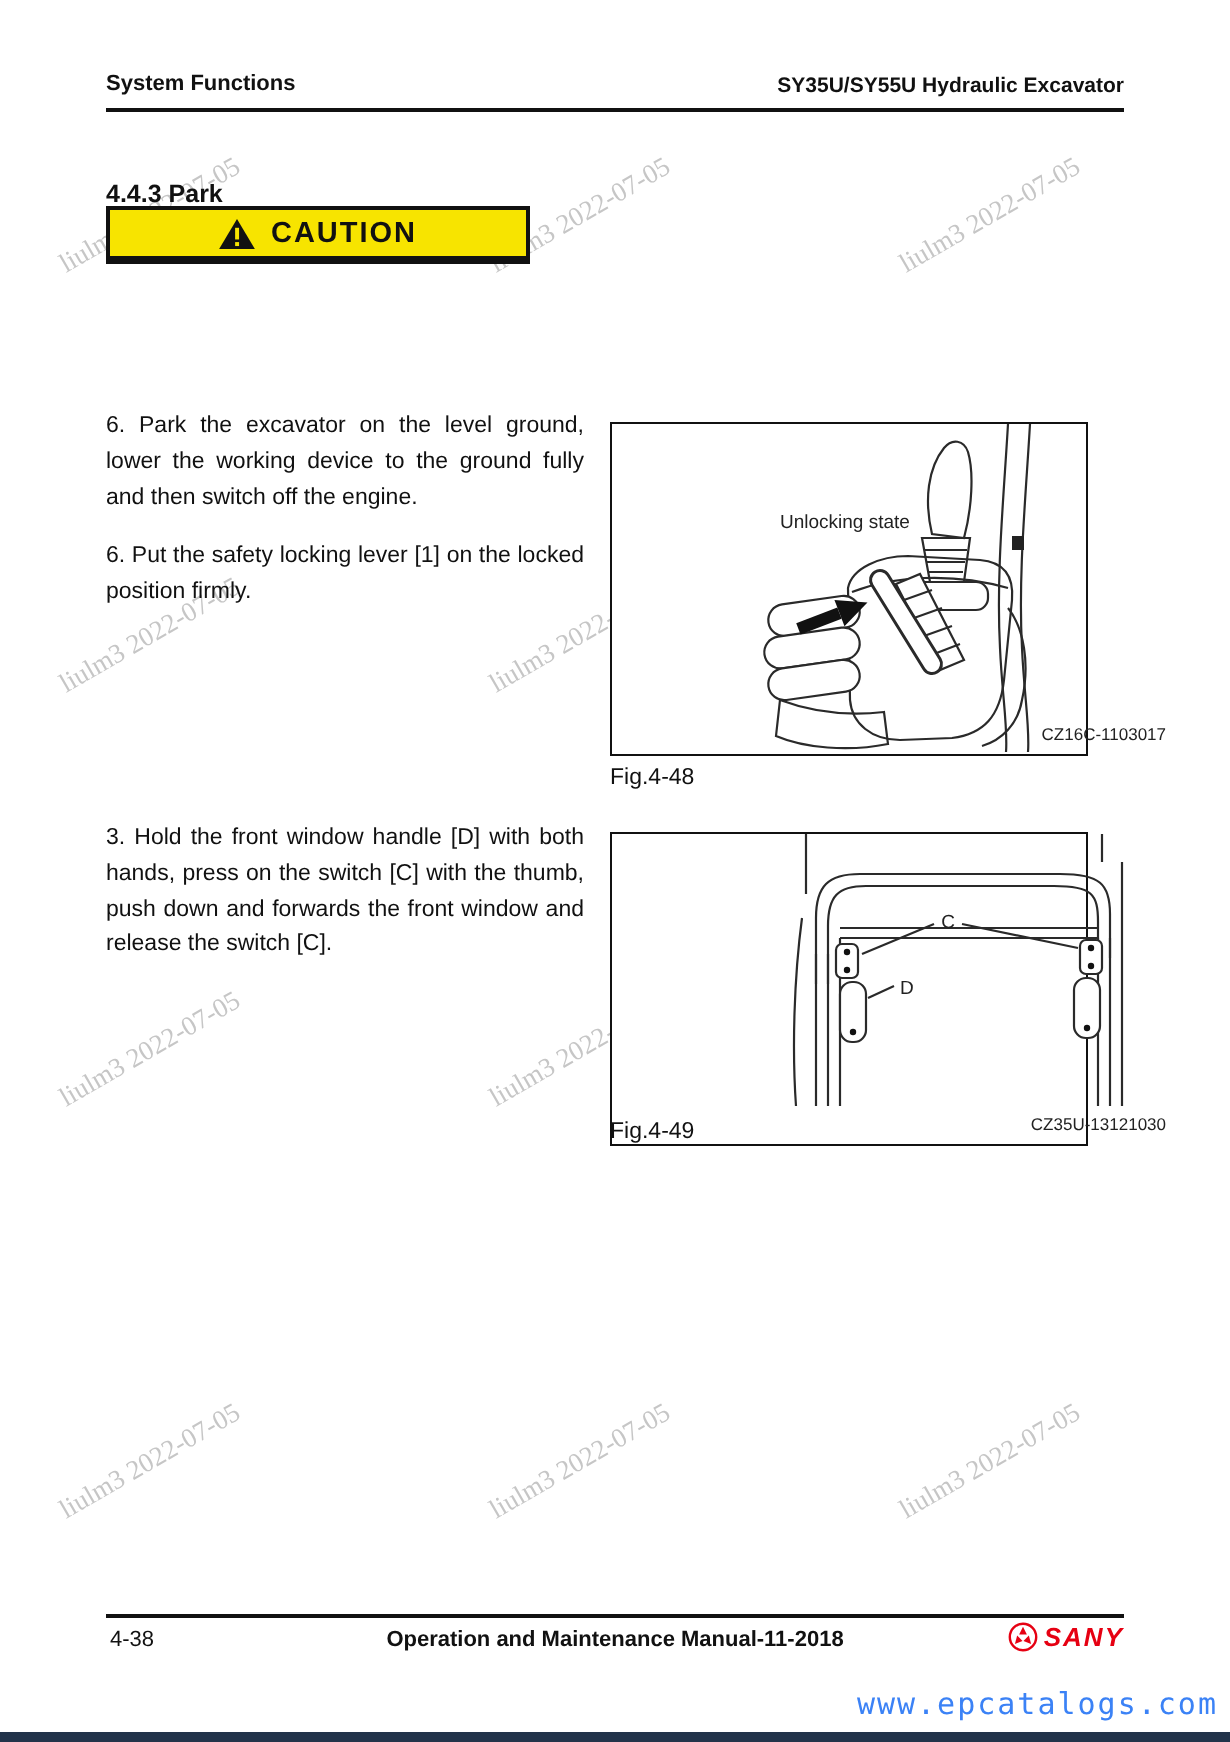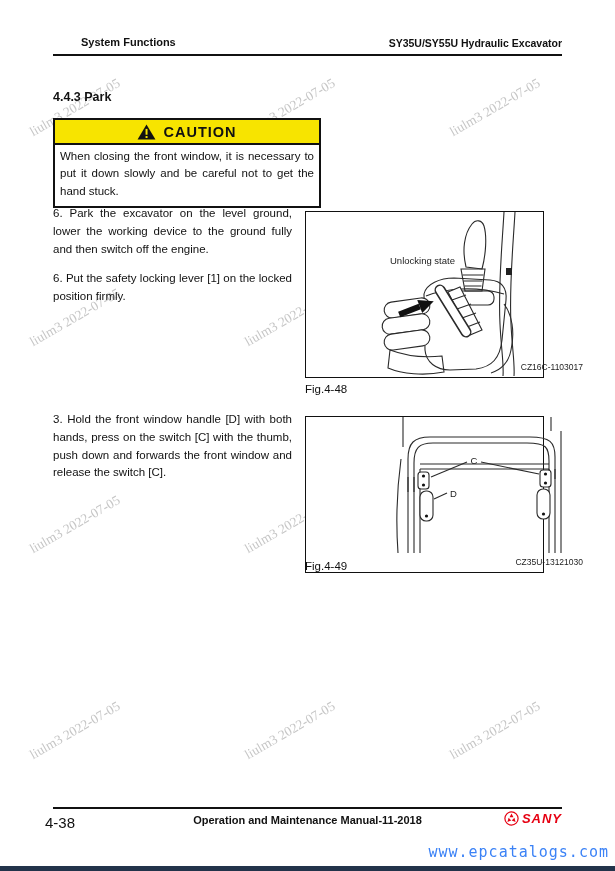--- a/index.html
+++ b/index.html
@@ -8,30 +8,30 @@
     width:615px;height:871px;
     margin:0 auto;
     background:#ffffff;
     overflow:hidden;
     font-family:"Liberation Sans", sans-serif;
     color:#111;
   }
   .abs{position:absolute;}
 
   
-  .hdr-left{left:53px;top:36px;font-size:11px;font-weight:bold;margin-left:28px;}
+  .hdr-left{left:53px;top:36px;font-size:11px;font-weight:bold;}
   .hdr-right{right:53px;top:37px;font-size:10.5px;font-weight:bold;}
   .rule{left:53px;width:509px;height:2px;background:#111;}
   .hdr-rule{top:54px;}
 
   
   .sec-heading{left:53px;top:90px;font-size:12.5px;font-weight:bold;}
 
   
-  .caution{left:53px;top:118px;width:268px;border:2px solid #111;box-sizing:border-box;background:#fff;}
+  .caution{left:53px;top:103px;width:212px;border:2px solid #111;box-sizing:border-box;background:#fff;}
   .caution-band{
     display:flex;align-items:center;justify-content:center;gap:7px;
     background:#F7E400;border-bottom:2px solid #111;height:23px;
   }
   .caution-title{font-size:14.5px;font-weight:bold;letter-spacing:1px;}
   .caution-body{
     padding:3px 5px 6px 5px;font-size:11.5px;line-height:1.5;
     text-align:justify;
   }
 
@@ -56,21 +56,21 @@
   .wm{
     position:absolute;
     font-family:"Liberation Serif", serif;
     font-size:13.5px;color:#c6c6c6;white-space:nowrap;
     transform:rotate(-30deg);transform-origin:0 100%;
     height:16px;line-height:16px;
   }
 
   
   .ftr-rule{top:807px;}
-  .ftr-page{left:45px;top:814px;font-size:15px;}
+  .ftr-page{left:55px;top:814px;font-size:11px;}
   .ftr-center{left:53px;top:814px;width:509px;text-align:center;font-size:11px;font-weight:bold;}
   .brand{right:53px;top:811px;display:flex;align-items:center;gap:3px;}
   .brand-name{
     color:#E60012;font-size:13px;font-weight:bold;font-style:italic;
     letter-spacing:1px;
   }
 
   
   .site-url{
     right:6px;top:843px;
@@ -107,21 +107,20 @@
 
   <div class="abs caution">
     <div class="caution-band">
       <svg width="19" height="16" viewBox="0 0 20 17" aria-hidden="true">
         <path d="M10 0.5 L19.5 16.5 L0.5 16.5 Z" fill="#111"></path>
         <rect x="9" y="5.2" width="2.1" height="6.2" fill="#F7E400"></rect>
         <rect x="9" y="12.8" width="2.1" height="2.1" fill="#F7E400"></rect>
       </svg>
       <span class="caution-title">CAUTION</span>
     </div>
-    <div class="caution-body">When closing the front window, it is necessary to put it down slowly and be careful not to get the hand stuck.</div>
   </div>
 
   <div class="abs step step1">6. Park the excavator on the level ground, lower the working device to the ground fully and then switch off the engine.</div>
   <div class="abs step step2">6. Put the safety locking lever [1] on the locked position firmly.</div>
   <div class="abs step step3">3. Hold the front window handle [D] with both hands, press on the switch [C] with the thumb, push down and forwards the front window and release the switch [C].</div>
 
   <div class="abs figbox fig1">
     <svg width="236" height="164" viewBox="0 0 236 164">
       <g class="lineart">
 

